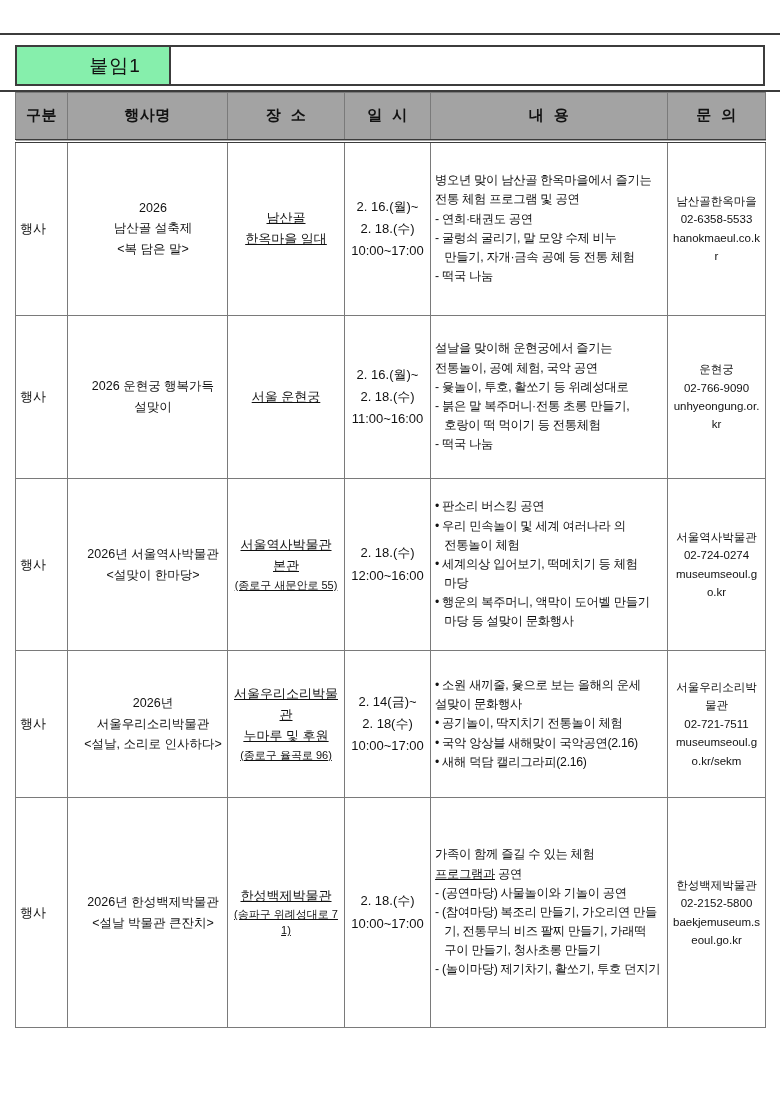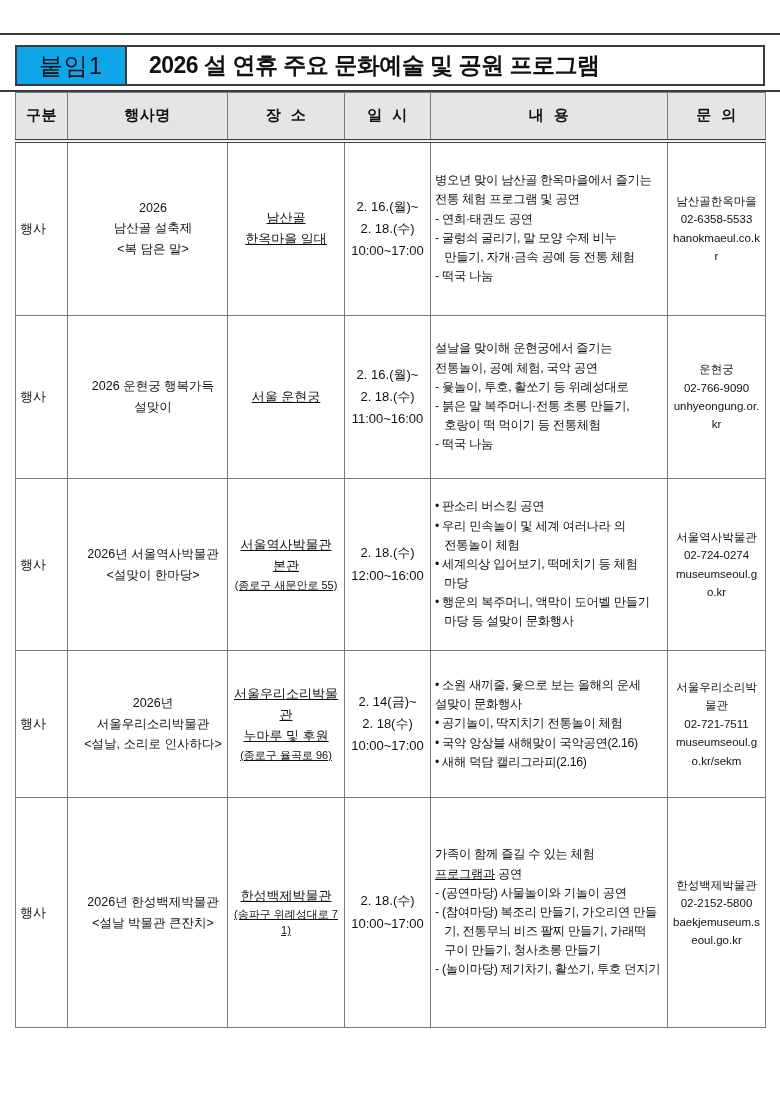--- a/index.html
+++ b/index.html
@@ -14,24 +14,24 @@
   .attach-box {
     margin: 10px 15px 0 15px;
     height: 41px;
     border: 2px solid #3c3c3c;
     display: flex;
     align-items: stretch;
     box-sizing: border-box;
   }
   .attach-badge {
     width: 108px;
-    background: #0ea5e9;
+    background: #86efac;
     border-right: 2px solid #3c3c3c;
     display: flex; align-items: center; justify-content: center;
-    font-size: 24px; letter-spacing: 1px;
+    font-size: 19px; letter-spacing: 1px; padding-left: 44px;
   }
   .attach-title {
     flex: 1;
     display: flex; align-items: center;
     padding-left: 22px;
     font-size: 23px; font-weight: 800; letter-spacing: -0.5px;
   }
   .bottom-rule { margin-top: 4px; border-top: 2px solid #3c3c3c; }
   .section-heading {
     margin: 21px 0 14px 15px;
@@ -44,21 +44,21 @@
     margin: 0 15px;
     border: 1.5px solid #3c3c3c;
   }
   table.program th, table.program td {
     border: 1px solid #7a7a7a;
     box-sizing: border-box;
     vertical-align: middle;
     padding: 4px 4px;
   }
   table.program th {
-    background: #e5e5e5;
+    background: #a3a3a3;
     font-size: 15px; font-weight: 700;
     height: 48px;
     border-bottom: 4px double #3c3c3c;
     white-space: pre;
     letter-spacing: 0.5px;
   }
   td.cell-category { font-size: 13px; }
   td.cell-event { text-align: center; font-size: 12.5px; }
   td.cell-event .line { white-space: nowrap; line-height: 1.65; margin-left: 11px; }
   td.cell-place { text-align: center; font-size: 13px; word-break: break-all; text-decoration: underline; }
@@ -73,21 +73,20 @@
   td.cell-contact .contact-line { line-height: 1.6; }
 </style>
 </head>
 <body>
 
 <div>
   <div class="top-rule"></div>
 
   <div class="attach-box">
     <div class="attach-badge">붙임1</div>
-    <div class="attach-title">2026 설 연휴 주요 문화예술 및 공원 프로그램</div>
   </div>
 
   <div class="bottom-rule"></div>
 
 
   <table class="program">
     <colgroup>
       <col style="width:52px">
         <col style="width:160px">
         <col style="width:117px">

